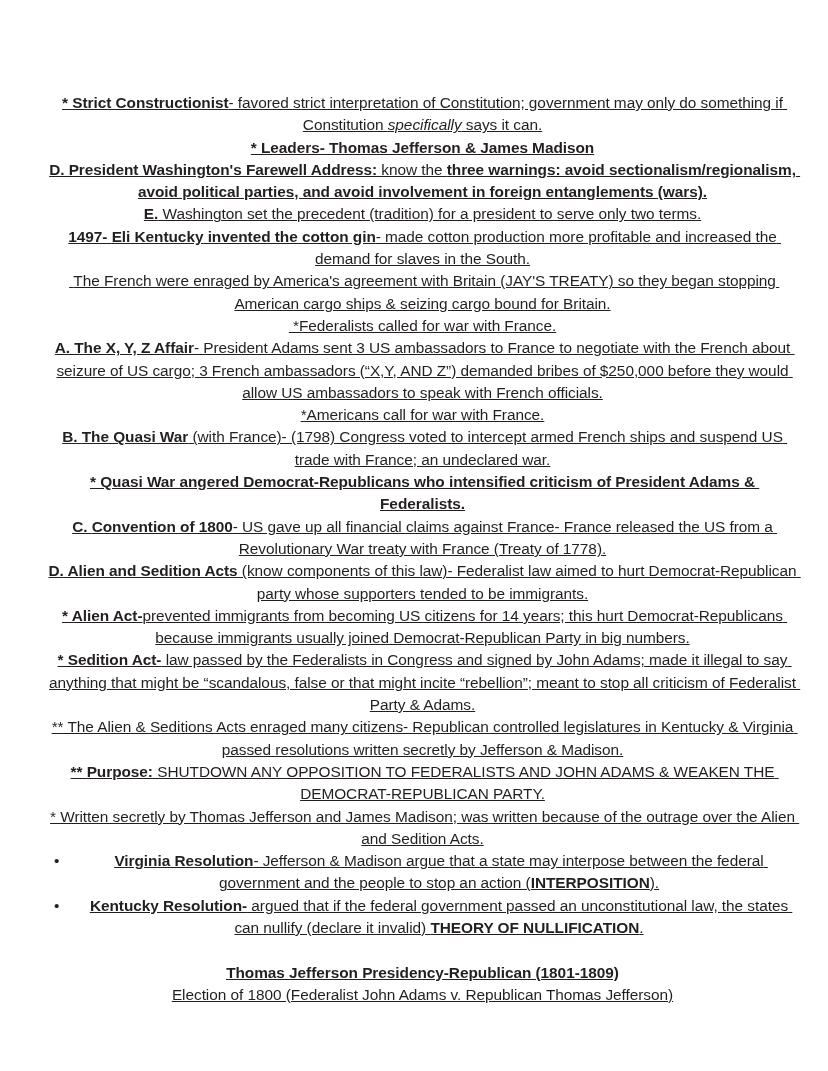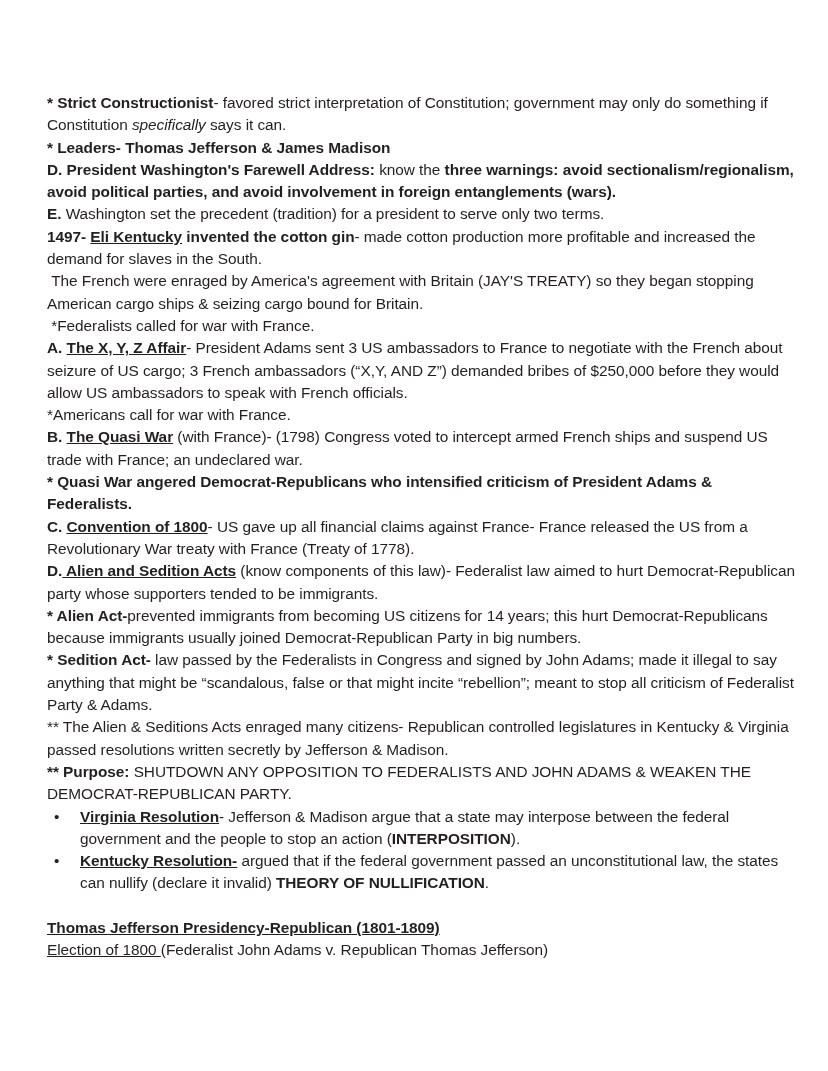--- a/index.html
+++ b/index.html
@@ -19,21 +19,22 @@
     width: 828px;
     height: 1071px;
     background: #ffffff;
     box-sizing: border-box;
     padding: 92px 30px 0 47px;
   }
   .doc-body {
     font-size: 15.4px;
     line-height: 22.3px;
     letter-spacing: -0.05px;
-    text-align: left;
+    text-align: center;
+    text-decoration: underline;
   }
   p.line {
     margin: 0;
     padding: 0;
   }
   b, .b { font-weight: bold; }
   u, .u { text-decoration: underline; }
   i, .i { font-style: italic; }
   .bu { font-weight: bold; text-decoration: underline; }
   ul.bullets {
@@ -73,20 +74,21 @@
       <p class="line"><span class="seg b">A. </span><span class="seg bu">The X, Y, Z Affair</span><span class="seg ">- President Adams sent 3 US ambassadors to France to negotiate with the French about seizure of US cargo; 3 French ambassadors (“X,Y, AND Z”) demanded bribes of $250,000 before they would allow US ambassadors to speak with French officials.</span></p>
       <p class="line"><span class="seg ">*Americans call for war with France.</span></p>
       <p class="line"><span class="seg b">B. </span><span class="seg bu">The Quasi War</span><span class="seg "> (with France)- (1798) Congress voted to intercept armed French ships and suspend US trade with France; an undeclared war.</span></p>
       <p class="line"><span class="seg b">* Quasi War angered Democrat-Republicans who intensified criticism of President Adams &amp; Federalists.</span></p>
       <p class="line"><span class="seg b">C. </span><span class="seg bu">Convention of 1800</span><span class="seg ">- US gave up all financial claims against France- France released the US from a Revolutionary War treaty with France (Treaty of 1778).</span></p>
       <p class="line"><span class="seg b">D.</span><span class="seg bu"> Alien and Sedition Acts</span><span class="seg "> (know components of this law)- Federalist law aimed to hurt Democrat-Republican party whose supporters tended to be immigrants.</span></p>
       <p class="line"><span class="seg b">* Alien Act-</span><span class="seg ">prevented immigrants from becoming US citizens for 14 years; this hurt Democrat-Republicans because immigrants usually joined Democrat-Republican Party in big numbers.</span></p>
       <p class="line"><span class="seg b">* Sedition Act-</span><span class="seg "> law passed by the Federalists in Congress and signed by John Adams; made it illegal to say anything that might be “scandalous, false or that might incite “rebellion”; meant to stop all criticism of Federalist Party &amp; Adams.</span></p>
       <p class="line"><span class="seg ">** The Alien &amp; Seditions Acts enraged many citizens- Republican controlled legislatures in Kentucky &amp; Virginia passed resolutions written secretly by Jefferson &amp; Madison.</span></p>
       <p class="line"><span class="seg b">** Purpose:</span><span class="seg "> SHUTDOWN ANY OPPOSITION TO FEDERALISTS AND JOHN ADAMS &amp; WEAKEN THE DEMOCRAT-REPUBLICAN PARTY.</span></p>
+      <p class="line"><span class="seg ">* Written secretly by Thomas Jefferson and James Madison; was written because of the outrage over the Alien and Sedition Acts.</span></p>
       <ul class="bullets">
         <li><span class="bullet-dot">•</span><span><span class="seg bu">Virginia Resolution</span><span class="seg ">- Jefferson &amp; Madison argue that a state may interpose between the federal government and the people to stop an action (</span><span class="seg b">INTERPOSITION</span><span class="seg ">).</span></span></li>
         <li><span class="bullet-dot">•</span><span><span class="seg bu">Kentucky Resolution-</span><span class="seg "> argued that if the federal government passed an unconstitutional law, the states can nullify (declare it invalid) </span><span class="seg b">THEORY OF NULLIFICATION</span><span class="seg ">.</span></span></li>
       </ul>
       <div class="gap"></div>
       <p class="line"><span class="seg bu">Thomas Jefferson Presidency-Republican (1801-1809)</span></p>
       <p class="line"><span class="seg u">Election of 1800 </span><span class="seg ">(Federalist John Adams v. Republican Thomas Jefferson)</span></p>
     </div>
 </div>
 

